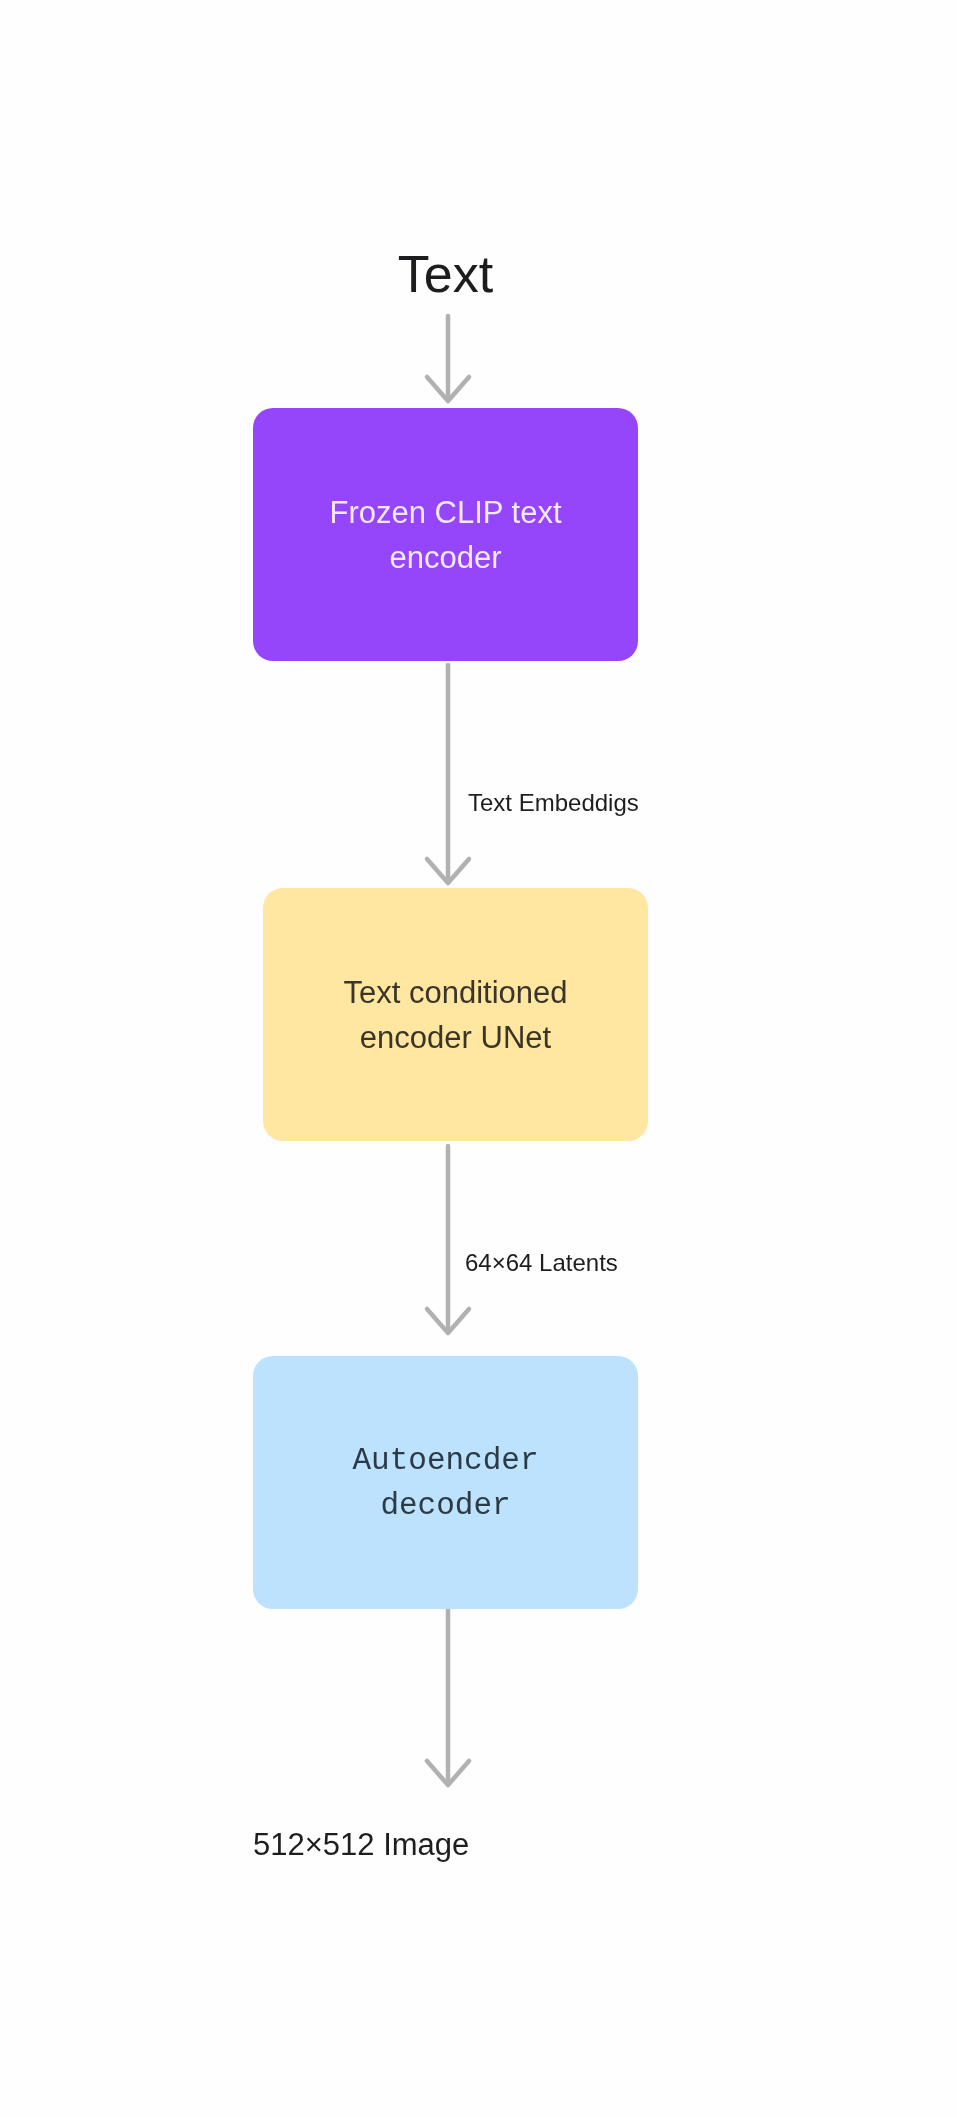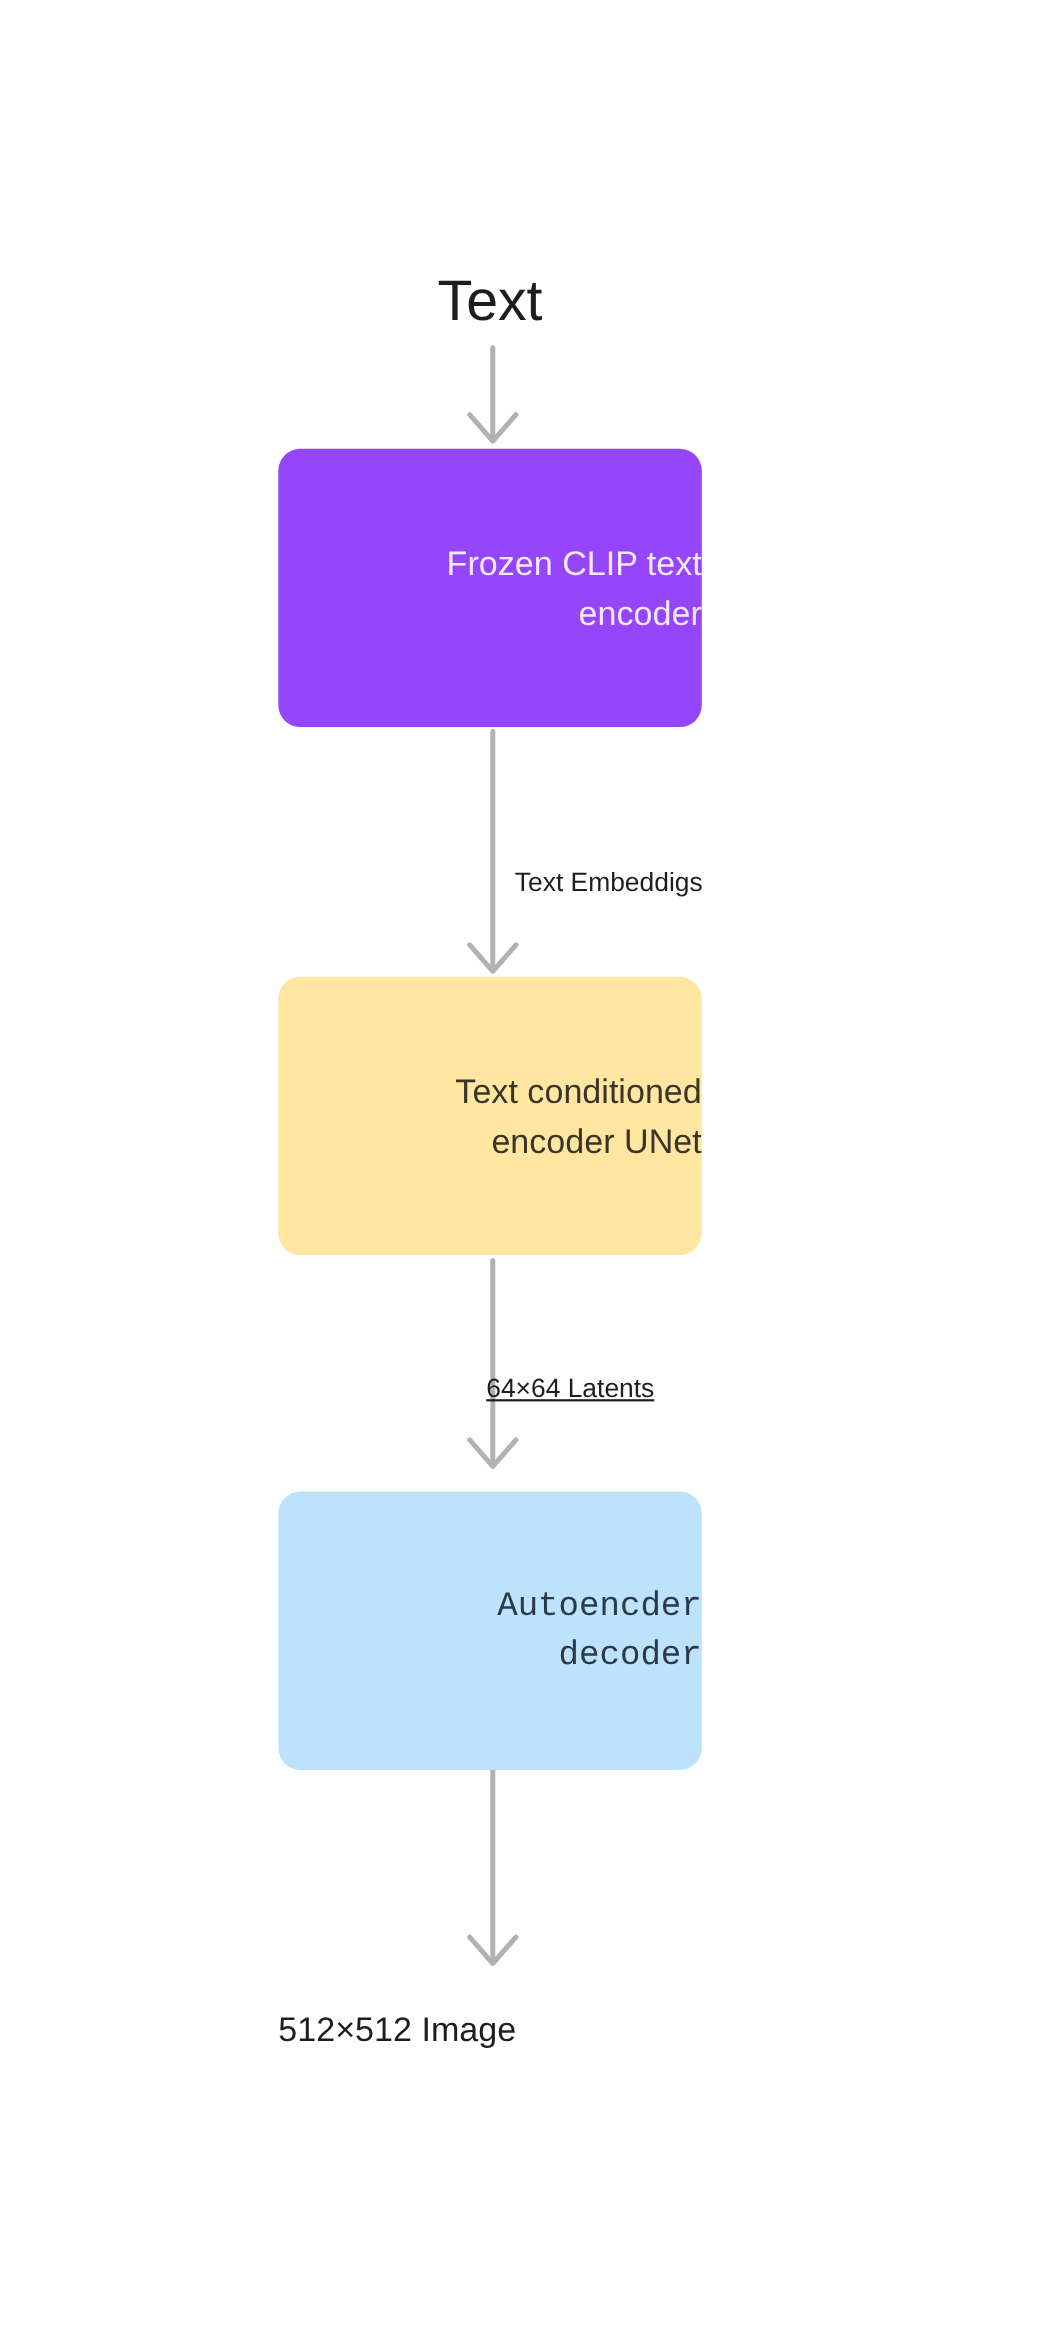--- a/index.html
+++ b/index.html
@@ -24,36 +24,36 @@
     stroke:currentColor;
     stroke-width:4.5;
     stroke-linecap:round;
     stroke-linejoin:round;
     fill:none;
   }
   .node{
     position:absolute;left:253px;width:385px;height:253px;
     border-radius:20px;
     display:flex;flex-direction:column;
-    justify-content:center;align-items:flex-end;
+    justify-content:center;align-items:center;
     font-size:31px;line-height:45px;font-weight:500;
     text-align:center;
   }
   .node-1{top:408px;}
   .node-2{top:888px;}
   .node-3{top:1356px;font-family:Liberation Mono, monospace;}
   .node span{display:block;}
   .edge-label{
     position:absolute;
     font-size:24px;line-height:44px;font-weight:500;
     color:#1E1E1E;
     white-space:nowrap;
   }
   .edge-label-1{left:468px;top:781px;}
-  .edge-label-2{left:442px;top:1241px;text-decoration:underline;}
+  .edge-label-2{left:465px;top:1241px;}
   .output-label{
     position:absolute;left:253px;width:385px;top:1823px;
     text-align:left;
     font-size:31px;line-height:44px;font-weight:500;
     color:#1E1E1E;
   }
 </style>
 </head>
 <body>
 
@@ -80,21 +80,21 @@
     </g>
   </svg>
 
   <div class="node node-1" style="background: rgb(149, 70, 251); color: rgb(242, 233, 254);">
     <span>Frozen CLIP text</span>
     <span>encoder</span>
   </div>
 
   <div class="edge-label edge-label-1">Text Embeddigs</div>
 
-  <div class="node node-2" style="background: rgb(255, 231, 161); color: rgb(59, 53, 41);">
+  <div class="node node-2" style="background: rgb(255, 231, 161); color: rgb(59, 53, 41); margin-left: 10px;">
     <span>Text conditioned</span>
     <span>encoder UNet</span>
   </div>
 
   <div class="edge-label edge-label-2">64×64 Latents</div>
 
   <div class="node node-3" style="background: rgb(188, 226, 253); color: rgb(44, 58, 70);">
     <span>Autoencder</span>
     <span>decoder</span>
   </div>

